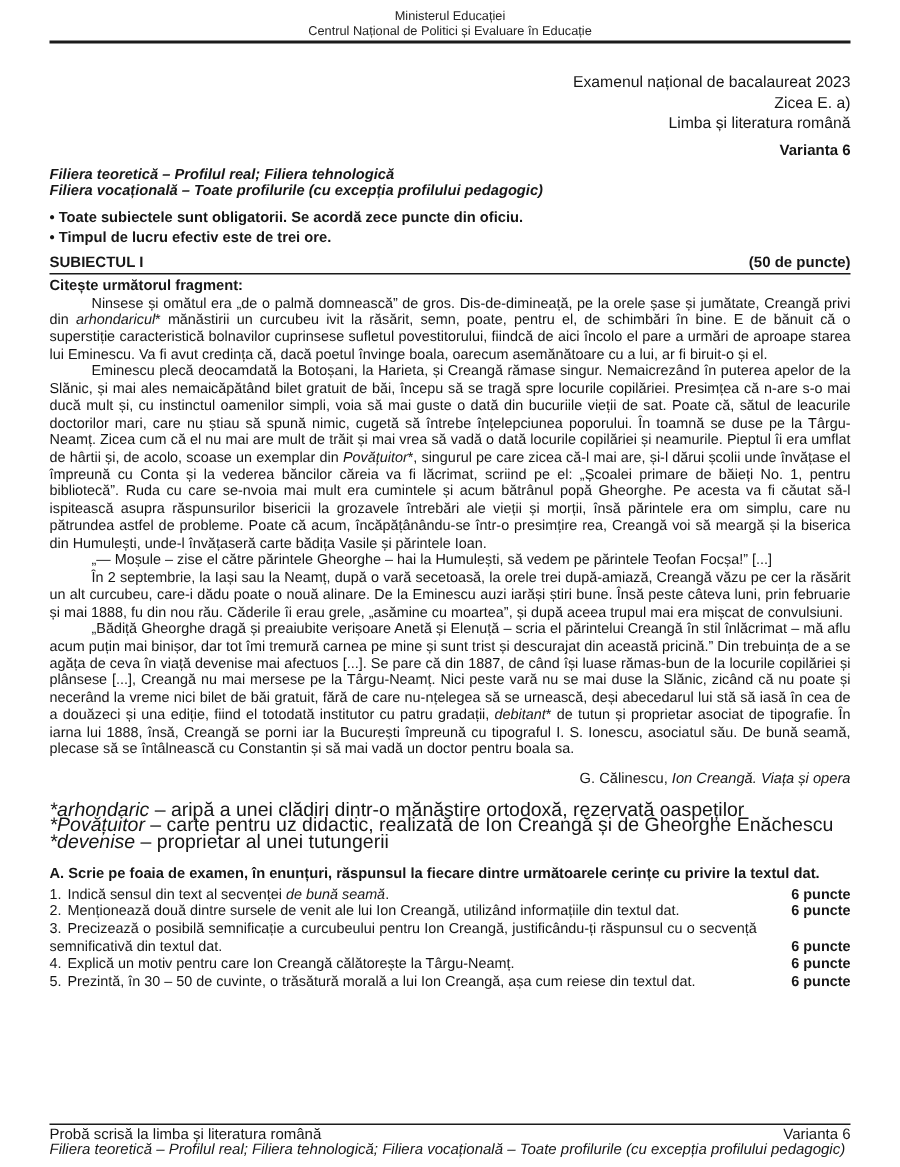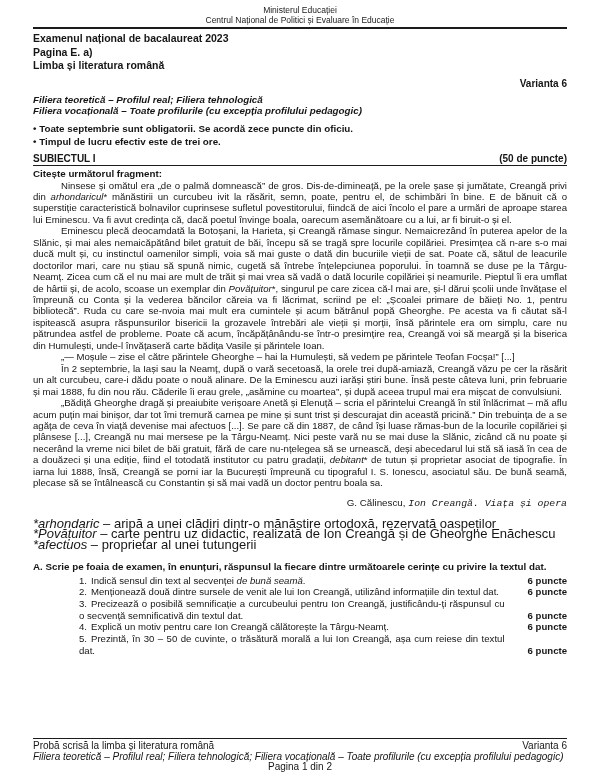--- a/index.html
+++ b/index.html
@@ -4,38 +4,38 @@
 <style>
   * { margin:0; padding:0; box-sizing:border-box; }
   html,body { background:#ffffff; }
   .page {
     width:600px; height:778px; background:#fff; color:#161616;
     font-family:"Liberation Sans", sans-serif;
     padding:5px 33px 0 33px; position:relative; overflow:hidden;border-radius:10px;
   }
   .doc-header { text-align:center; font-size:8.5px; line-height:10px; color:#222; }
   .thick-rule { border-top:2.5px solid #1b1b1b; margin:2px 0 3px 0; }
-  .title-block { text-align:left; font-weight:bold; font-size:10.5px; line-height:13.5px; margin-top:3px; }
+  .title-block { text-align:right; font-weight:normal; font-size:10.5px; line-height:13.5px; margin-top:20px; }
   .variant { text-align:right; font-weight:bold; font-size:10px; margin-top:5px; }
   .filiera { font-weight:bold; font-style:italic; font-size:9.8px; line-height:11.5px; margin-top:5px; }
   .bullets { margin-top:5px; font-weight:bold; font-size:9.8px; line-height:13.5px; }
   .bullet::before { content:"•\00a0 "; }
   .subject-row { display:flex; justify-content:space-between; font-weight:bold; font-size:10px;
     border-bottom:1.6px solid #1b1b1b; padding-bottom:1px; margin-top:4px; }
   .instruction { font-weight:bold; font-size:9.8px; margin-top:2px; line-height:12px; }
   .frag { font-size:9.6px; line-height:11.45px; text-align:justify; text-indent:28px; }
   .frag em { font-style:italic; }
   .attribution { text-align:right; font-size:9.8px; margin-top:8px; }
-  .attribution em { font-style:italic;font-family:Liberation Mono, monospace; }
+  .attribution em { font-style:italic; }
   .footnotes { margin-top:10px; font-size:13px; line-height:10.6px; }
   .footnote em { font-style:italic; }
   .section-a { font-weight:bold; font-size:9.8px; line-height:12px; margin-top:10px; text-align:justify; }
   .q-list { margin-top:2px; font-size:9.6px; line-height:11.7px; }
   .q-row { display:flex; align-items:flex-end; }
-  .q-main { flex:1; text-align:justify; padding-right:23px;margin-left:46px; }
+  .q-main { flex:1; text-align:justify; padding-right:23px; }
   .q-num { margin-right:4px; }
   .q-main em { font-style:italic; }
   .q-points { font-weight:bold; white-space:nowrap; }
   .footer { position:absolute; left:33px; right:33px; bottom:5px; font-size:10px; line-height:10.6px; }
   .footer-rule { border-top:1.5px solid #1b1b1b; margin-bottom:2px; }
   .footer-row { display:flex; justify-content:space-between; }
   .footer-filiera { font-style:italic; }
   .footer-page { text-align:center; }
 </style>
 </head>
@@ -44,32 +44,32 @@
 <div class="page">
 
   <div class="doc-header">
     <div>Ministerul Educației</div>
     <div>Centrul Național de Politici și Evaluare în Educație</div>
   </div>
   <div class="thick-rule"></div>
 
   <div class="title-block">
     <div>Examenul național de bacalaureat 2023</div>
-    <div>Pagina E. a)</div>
+    <div>Zicea E. a)</div>
     <div>Limba și literatura română</div>
   </div>
   <div class="variant">Varianta 6</div>
 
   <div class="filiera">
     <div>Filiera teoretică – Profilul real; Filiera tehnologică</div>
     <div>Filiera vocațională – Toate profilurile (cu excepția profilului pedagogic)</div>
   </div>
 
   <div class="bullets">
-    <div class="bullet">Toate septembrie sunt obligatorii. Se acordă zece puncte din oficiu.</div>
+    <div class="bullet">Toate subiectele sunt obligatorii. Se acordă zece puncte din oficiu.</div>
     <div class="bullet">Timpul de lucru efectiv este de trei ore.</div>
   </div>
 
   <div class="subject-row">
     <span>SUBIECTUL I</span>
     <span>(50 de puncte)</span>
   </div>
   <div class="instruction">Citește următorul fragment:</div>
 
   <div>
@@ -80,21 +80,21 @@
     <p class="frag"><span>„Bădiță Gheorghe dragă și preaiubite verișoare Anetă și Elenuță – scria el părintelui Creangă în stil înlăcrimat – mă aflu acum puțin mai binișor, dar tot îmi tremură carnea pe mine și sunt trist și descurajat din această pricină.” Din trebuința de a se agăța de ceva în viață devenise mai afectuos [...]. Se pare că din 1887, de când își luase rămas-bun de la locurile copilăriei și plânsese [...], Creangă nu mai mersese pe la Târgu-Neamț. Nici peste vară nu se mai duse la Slănic, zicând că nu poate și necerând la vreme nici bilet de băi gratuit, fără de care nu-nțelegea să se urnească, deși abecedarul lui stă să iasă în cea de a douăzeci și una ediție, fiind el totodată institutor cu patru gradații, </span><em>debitant</em><span>* de tutun și proprietar asociat de tipografie. În iarna lui 1888, însă, Creangă se porni iar la București împreună cu tipograful I. S. Ionescu, asociatul său. De bună seamă, plecase să se întâlnească cu Constantin și să mai vadă un doctor pentru boala sa.</span></p>
   </div>
 
   <div class="attribution">
     <span>G. Călinescu, </span><em>Ion Creangă. Viața și opera</em>
   </div>
 
   <div class="footnotes">
     <div class="footnote"><em>*arhondaric</em><span> – aripă a unei clădiri dintr-o mănăstire ortodoxă, rezervată oaspeților</span></div>
     <div class="footnote"><em>*Povățuitor</em><span> – carte pentru uz didactic, realizată de Ion Creangă și de Gheorghe Enăchescu</span></div>
-    <div class="footnote"><em>*afectuos</em><span> – proprietar al unei tutungerii</span></div>
+    <div class="footnote"><em>*devenise</em><span> – proprietar al unei tutungerii</span></div>
   </div>
 
   <div class="section-a">A. Scrie pe foaia de examen, în enunțuri, răspunsul la fiecare dintre următoarele cerințe cu privire la textul dat.</div>
 
   <div class="q-list">
     <div class="q-row">
       <span class="q-main"><span class="q-num">1.</span><span>Indică sensul din text al secvenței </span><em>de bună seamă</em><span>.</span></span>
       <span class="q-points">6 puncte</span>
     </div>
     <div class="q-row">
@@ -115,16 +115,15 @@
     </div>
   </div>
 
   <div class="footer">
     <div class="footer-rule"></div>
     <div class="footer-row">
       <span>Probă scrisă la limba și literatura română</span>
       <span>Varianta 6</span>
     </div>
     <div class="footer-filiera">Filiera teoretică – Profilul real; Filiera tehnologică; Filiera vocațională – Toate profilurile (cu excepția profilului pedagogic)</div>
-    <div class="footer-page">Pagina 1 din 2</div>
   </div>
 
 </div>
 
 </body></html>

